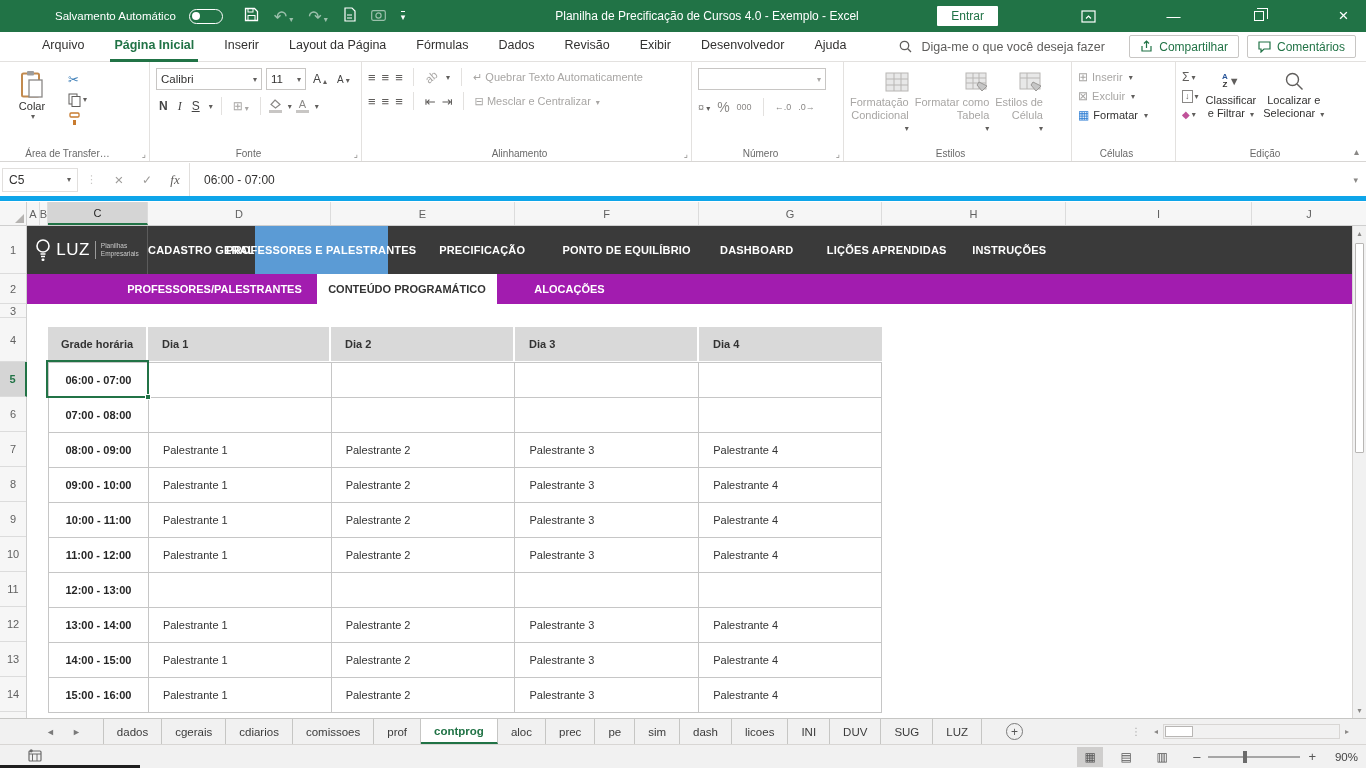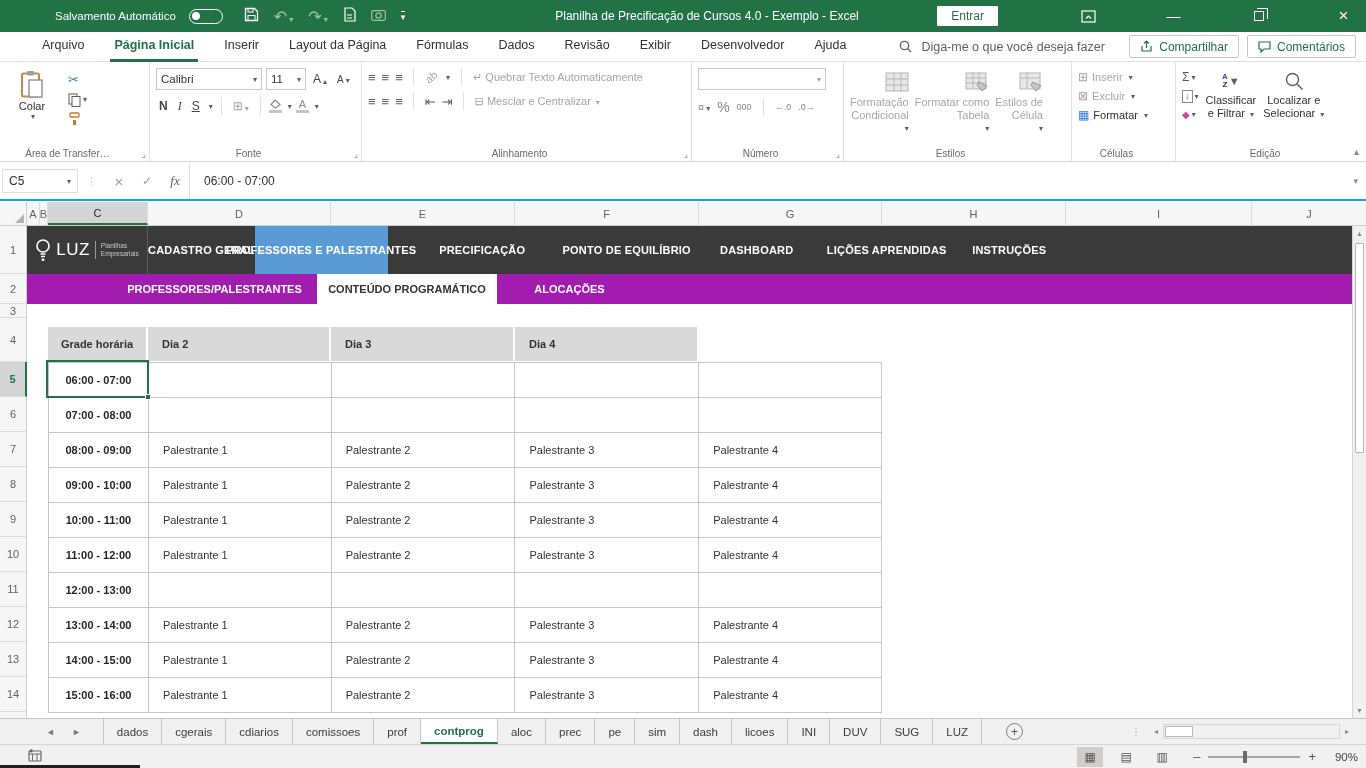--- a/index.html
+++ b/index.html
@@ -73,21 +73,21 @@
 .g-edit{width:178px;display:flex;gap:7px;padding-top:6px;border-right:none;}
 .ed-col{display:flex;flex-direction:column;gap:6px;margin-top:2px;}
 .ed-mini{font-size:12px;color:#605E5C;display:flex;align-items:center;}
 .ed-btn{display:flex;flex-direction:column;align-items:center;font-size:11px;line-height:13px;color:#323130;text-align:center;}
 .az{display:flex;flex-direction:column;font-size:8px;font-weight:700;line-height:8px;margin-right:1px;}
 .az .a{color:#2B579A;}
 .funnel{color:#605E5C;font-size:11px;}
 .collapse{position:absolute;right:7px;bottom:4px;font-size:10px;color:#8A8886;}
 
 
-.fbar{position:absolute;top:163px;left:0;right:0;height:38px;background:#fff;display:flex;align-items:center;border-bottom:2px solid #0ea5e9;}
+.fbar{position:absolute;top:163px;left:0;right:0;height:38px;background:#fff;display:flex;align-items:center;border-bottom:5px solid #0ea5e9;}
 .namebox{width:76px;height:24px;border:1px solid #E1DFDD;margin-left:2px;display:flex;align-items:center;justify-content:space-between;padding:0 6px;font-size:12px;color:#323130;}
 .fb-drag{color:#C8C6C4;font-size:11px;padding:0 8px;}
 .fb-btn{width:28px;text-align:center;font-size:12px;color:#9E9C9A;}
 .fb-fx{font-family:"Liberation Serif",serif;font-style:italic;color:#605E5C;font-size:13px;}
 .fb-input{flex:1;border-left:1px solid #E1DFDD;height:100%;display:flex;align-items:center;padding-left:14px;font-size:12px;color:#323130;}
 .fb-exp{padding:0 8px;color:#8A8886;font-size:9px;}
 
 
 .corner{position:absolute;top:202px;left:0;width:27px;height:24px;background:#F6F6F6;border-right:1px solid #CFCFCF;border-bottom:1px solid #CFCFCF;}
 .corner i{position:absolute;right:2px;bottom:2px;border-style:solid;border-width:0 0 9px 9px;border-color:transparent transparent #B5B3B1 transparent;}
@@ -534,20 +534,21 @@
     <div class="subbar">
       <div style="display:contents;">
         
       <span class="stab">PROFESSORES/PALESTRANTES</span><span class="stab active">CONTEÚDO PROGRAMÁTICO</span><span class="stab">ALOCAÇÕES</span></div>
     </div>
 
     <div class="schedule">
       <div class="t-head">
 
       <span class="t-hcell">Grade horária</span>
+          <span class="t-hcell">Dia 1</span>
           <span class="t-hcell">Dia 2</span>
           <span class="t-hcell">Dia 3</span>
           <span class="t-hcell">Dia 4</span>
         </div>
       <div class="t-body">
 
           <div class="t-row">
             <span class="t-cell">06:00 - 07:00</span>
             <span class="t-cell"></span>
             <span class="t-cell"></span>

